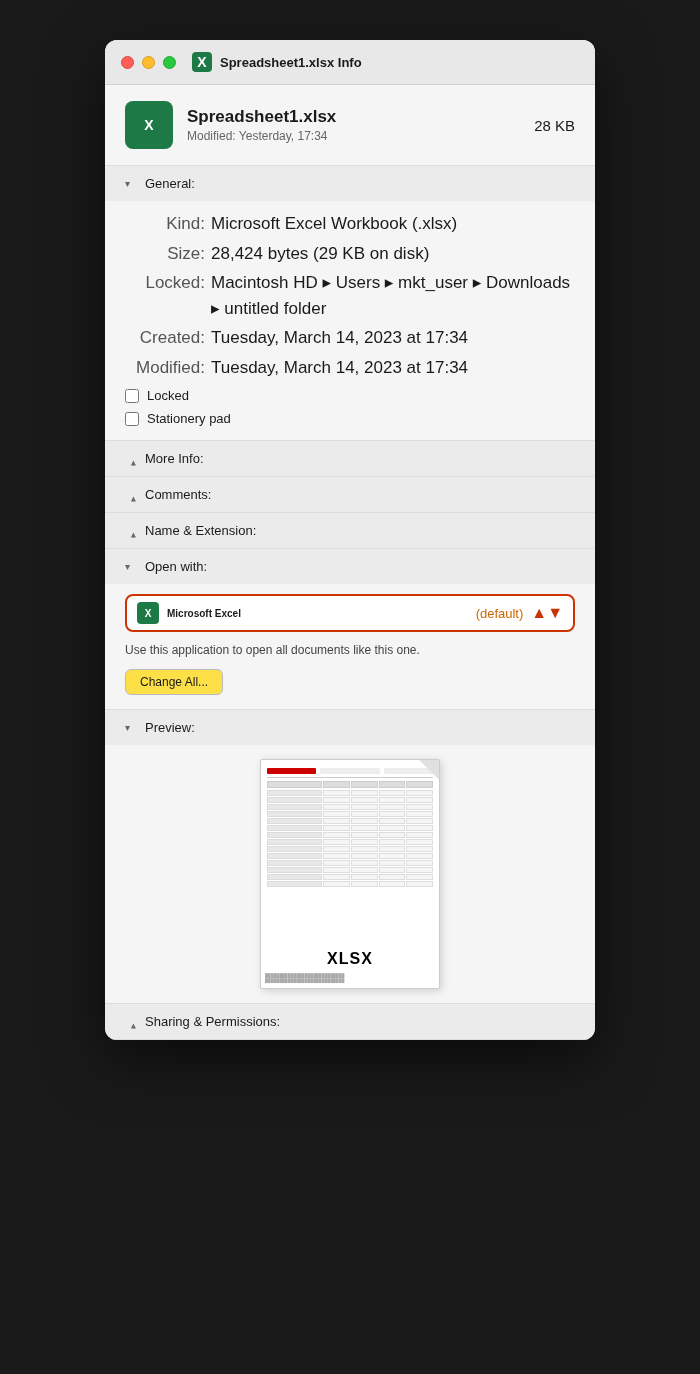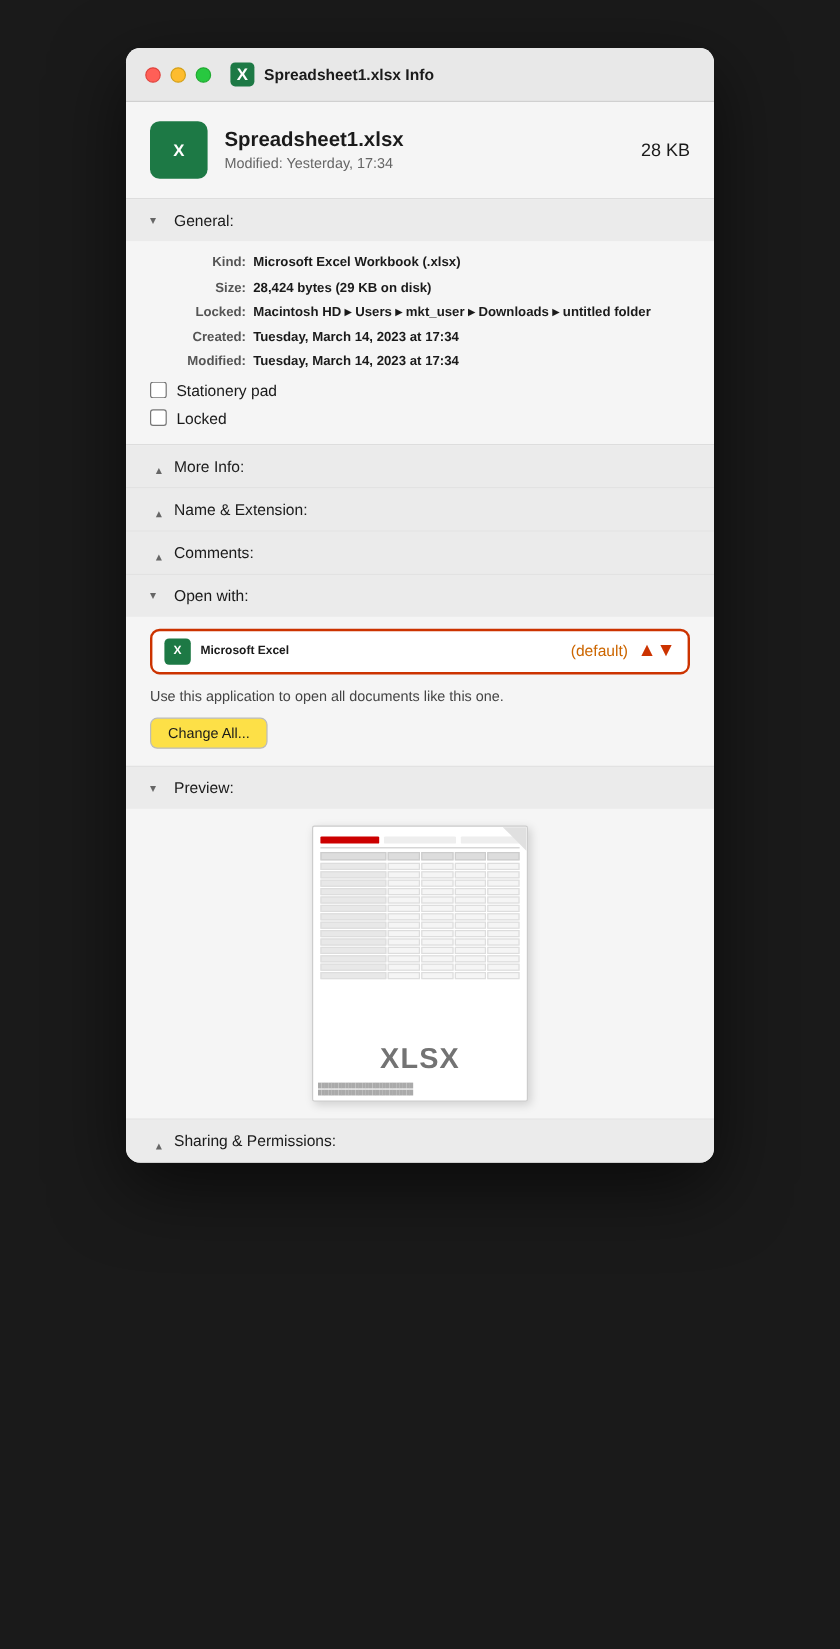--- a/index.html
+++ b/index.html
@@ -157,24 +157,23 @@
       color: #1a1a1a;
     }
 
     .section-content {
       padding: 10px 20px 14px 20px;
       background: #f5f5f5;
     }
 
     .info-row {
       display: flex;
-      font-size: 11px;
+      font-size: 17px;
       margin-bottom: 4px;
       line-height: 1.5;
-      font-weight: bold;
     }
 
     .info-label {
       color: #555;
       text-align: right;
       min-width: 80px;
       margin-right: 6px;
       flex-shrink: 0;
     }
 
@@ -300,23 +299,23 @@
 
     .preview-lines {
       padding: 8px 6px;
     }
 
     .preview-xlsx-label {
       position: absolute;
       bottom: 20px;
       left: 50%;
       transform: translateX(-50%);
-      font-size: 24px;
+      font-size: 16px;
       font-weight: 700;
-      color: #737373;
+      color: #000000;
       letter-spacing: 1px;
     }
 
     .preview-footer-text {
       position: absolute;
       bottom: 4px;
       left: 4px;
       right: 4px;
       font-size: 4px;
       color: #aaa;
@@ -388,47 +387,47 @@
         <span class="info-label">Created:</span>
         <span class="info-value">Tuesday, March 14, 2023 at 17:34</span>
       </div>
       <div class="info-row">
         <span class="info-label">Modified:</span>
         <span class="info-value">Tuesday, March 14, 2023 at 17:34</span>
       </div>
 
       <div class="checkbox-row">
         <input type="checkbox" style="">
-        <label>Stationery pad</label>
+        <label>Locked</label>
       </div>
       <div class="checkbox-row">
         <input type="checkbox" style="">
-        <label>Locked</label>
+        <label>Stationery pad</label>
       </div>
     </div>
   </div>
 
   <div class="section">
     <div class="section-header collapsed">
       <span class="chevron">▸</span>
       <span class="section-title">More Info:</span>
     </div>
   </div>
 
   <div class="section">
     <div class="section-header collapsed">
       <span class="chevron">▸</span>
-      <span class="section-title">Name &amp; Extension:</span>
+      <span class="section-title">Comments:</span>
     </div>
   </div>
 
   <div class="section">
     <div class="section-header collapsed">
       <span class="chevron">▸</span>
-      <span class="section-title">Comments:</span>
+      <span class="section-title">Name &amp; Extension:</span>
     </div>
   </div>
 
   <div class="section">
     <div class="section-header">
       <span class="chevron">▾</span>
       <span class="section-title">Open with:</span>
     </div>
     <div class="open-with-content">
       <div class="app-selector">

